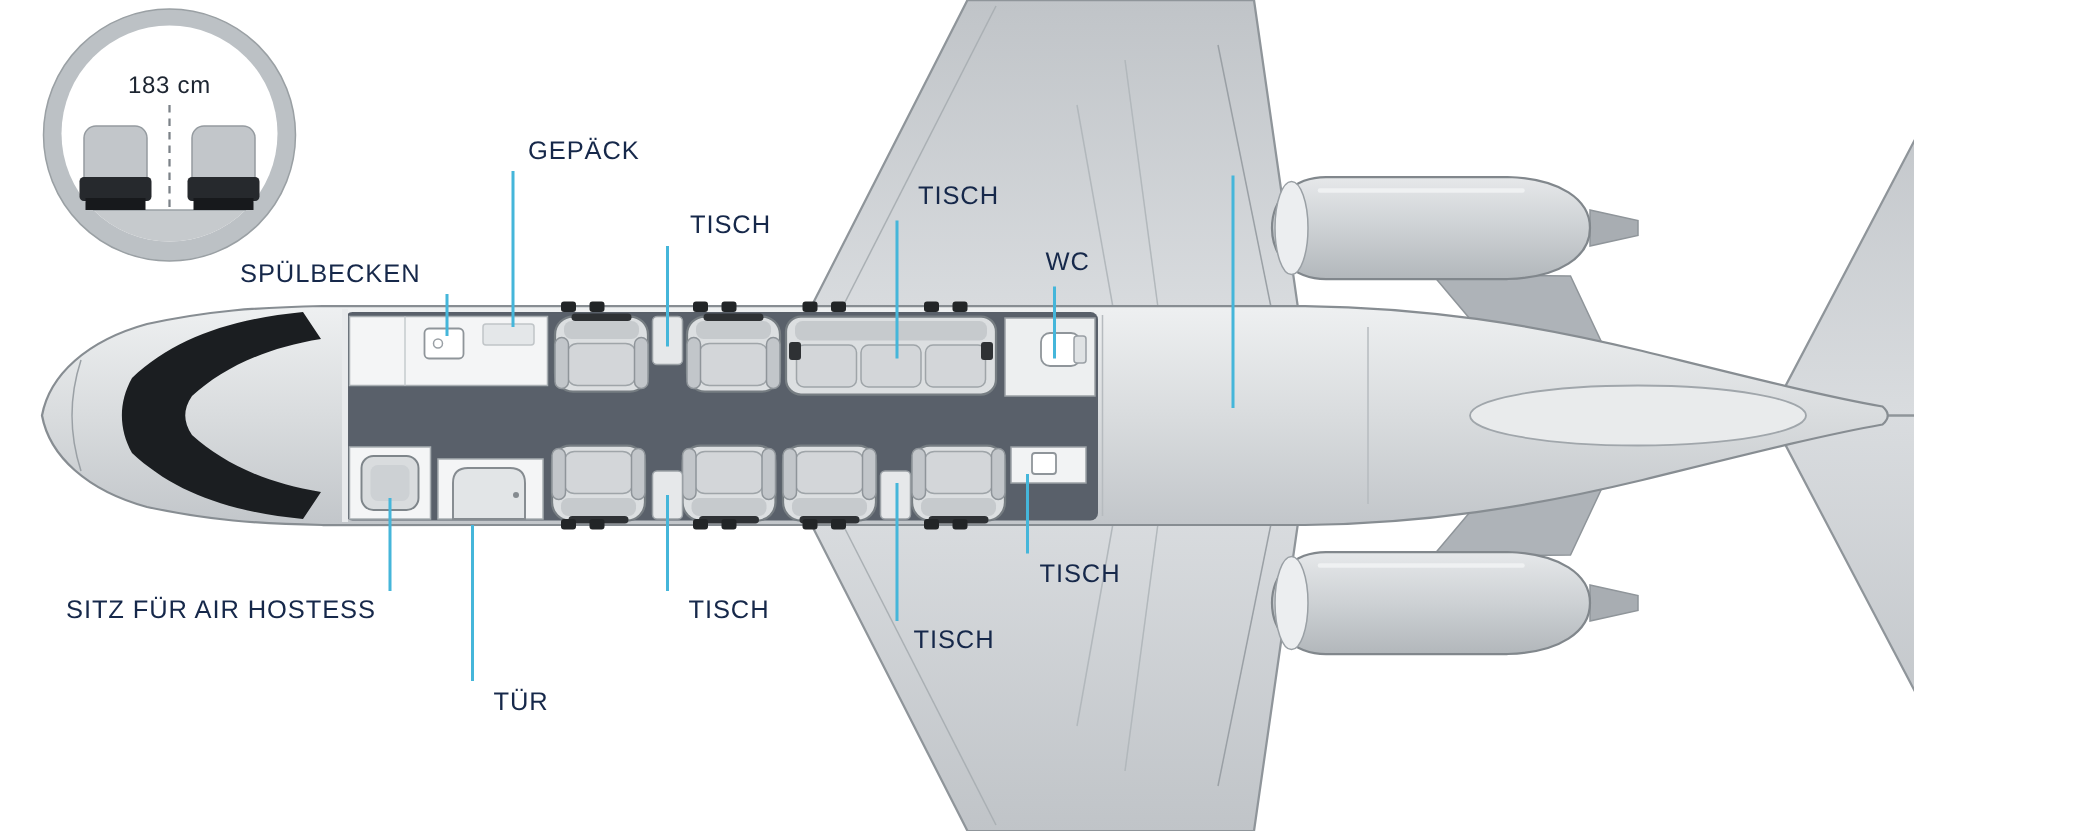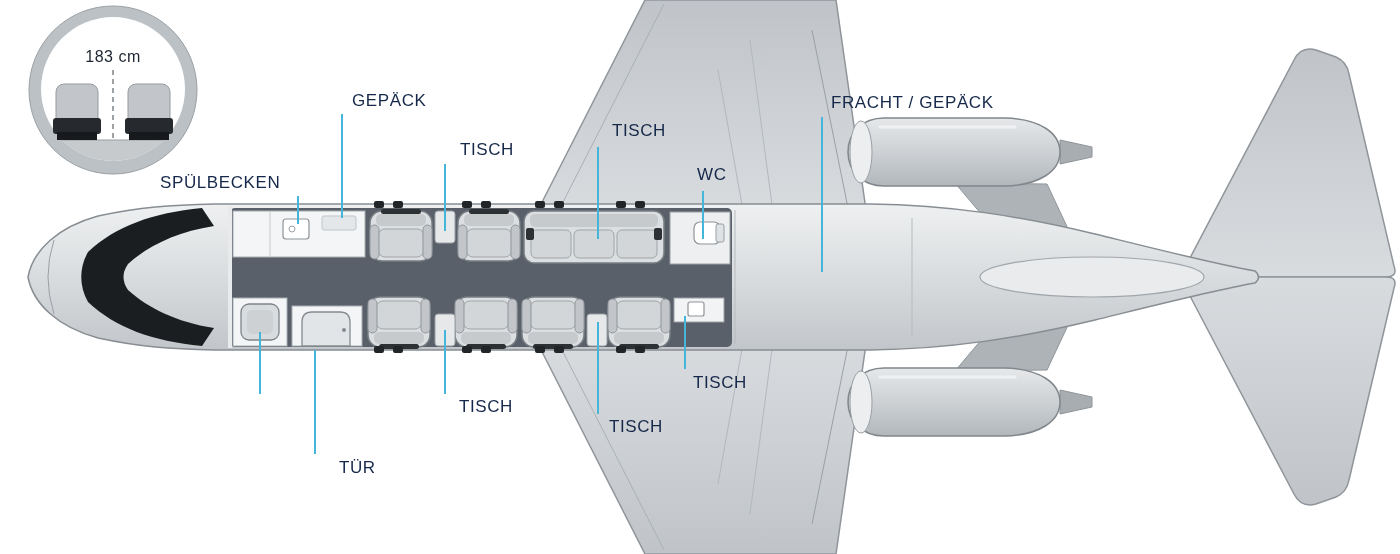--- a/index.html
+++ b/index.html
@@ -1,18 +1,18 @@
 <!DOCTYPE html>
 <html style="--background: #ffffff; --label-text: #16284a; --callout-line: #45b6da; --fuselage: #d8dbde; --cabin-floor: #59606a;"><head>
 <meta charset="utf-8">
 <style>
   * { margin:0; padding:0; box-sizing:border-box; }
   html,body { background:#ffffff; }
   .stage {
-    position:relative; width:1400px; height:554px;
+    position:relative; width:1276px; height:554px;
     background:var(--background,#ffffff); overflow:hidden;
     font-family:"Liberation Sans", sans-serif;
   }
   .stage svg { position:absolute; left:0; top:0; }
   .label {
     position:absolute; color:var(--label-text,#16284a);
     font-size:17px; font-weight:500; letter-spacing:.6px; white-space:nowrap;
   }
   .callout {
     position:absolute; width:2px;
@@ -229,20 +229,20 @@
   <div class="callout" style="left:259px;top:332px;height:62px"></div>
   <div class="callout" style="left:314px;top:350px;height:104px"></div>
   <div class="callout" style="left:444px;top:330px;height:64px"></div>
   <div class="callout" style="left:597px;top:322px;height:92px"></div>
   <div class="callout" style="left:684px;top:316px;height:53px"></div>
 
   <div class="label" style="left:352px;top:91px">GEPÄCK</div>
   <div class="label" style="left:460px;top:140px">TISCH</div>
   <div class="label" style="left:612px;top:121px">TISCH</div>
   <div class="label" style="left:697px;top:165px">WC</div>
-  <div class="label" style="left:831px;top:93px">FRACHT / GEPÄCK</div>
   <div class="label" style="left:160px;top:173px">SPÜLBECKEN</div>
-  <div class="label" style="left:339px;top:458px">TÜR</div>
+  <div class="label" style="left:44px;top:397px">SITZ FÜR AIR HOSTESS</div>
+  <div class="label" style="left:329px;top:458px">TÜR</div>
   <div class="label" style="left:459px;top:397px">TISCH</div>
   <div class="label" style="left:609px;top:417px">TISCH</div>
   <div class="label" style="left:693px;top:373px">TISCH</div>
 
 </div>
 
 </body></html>

